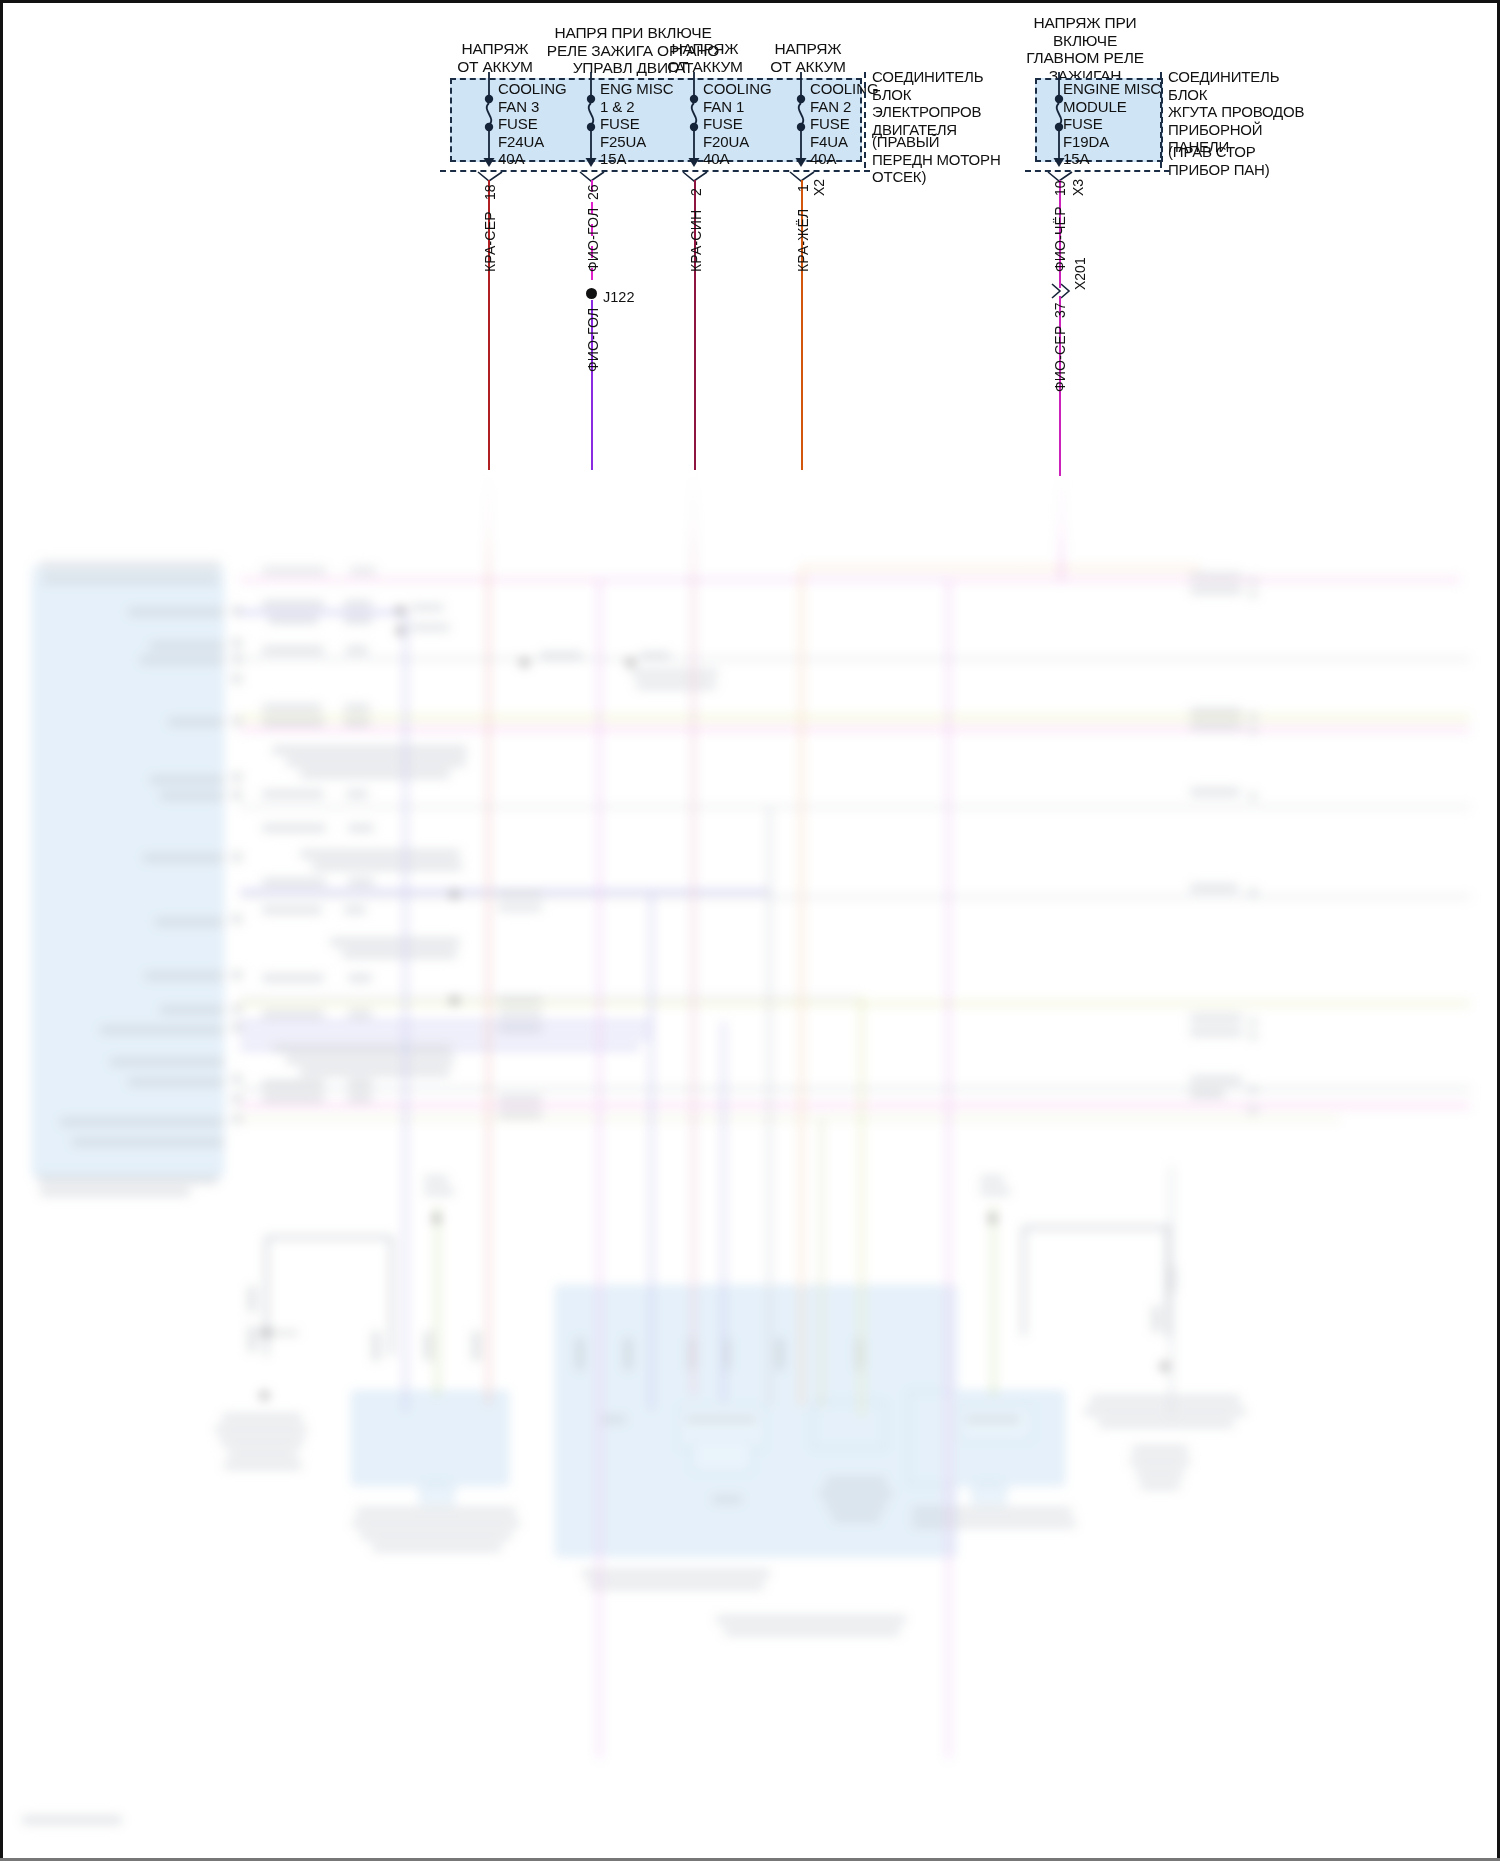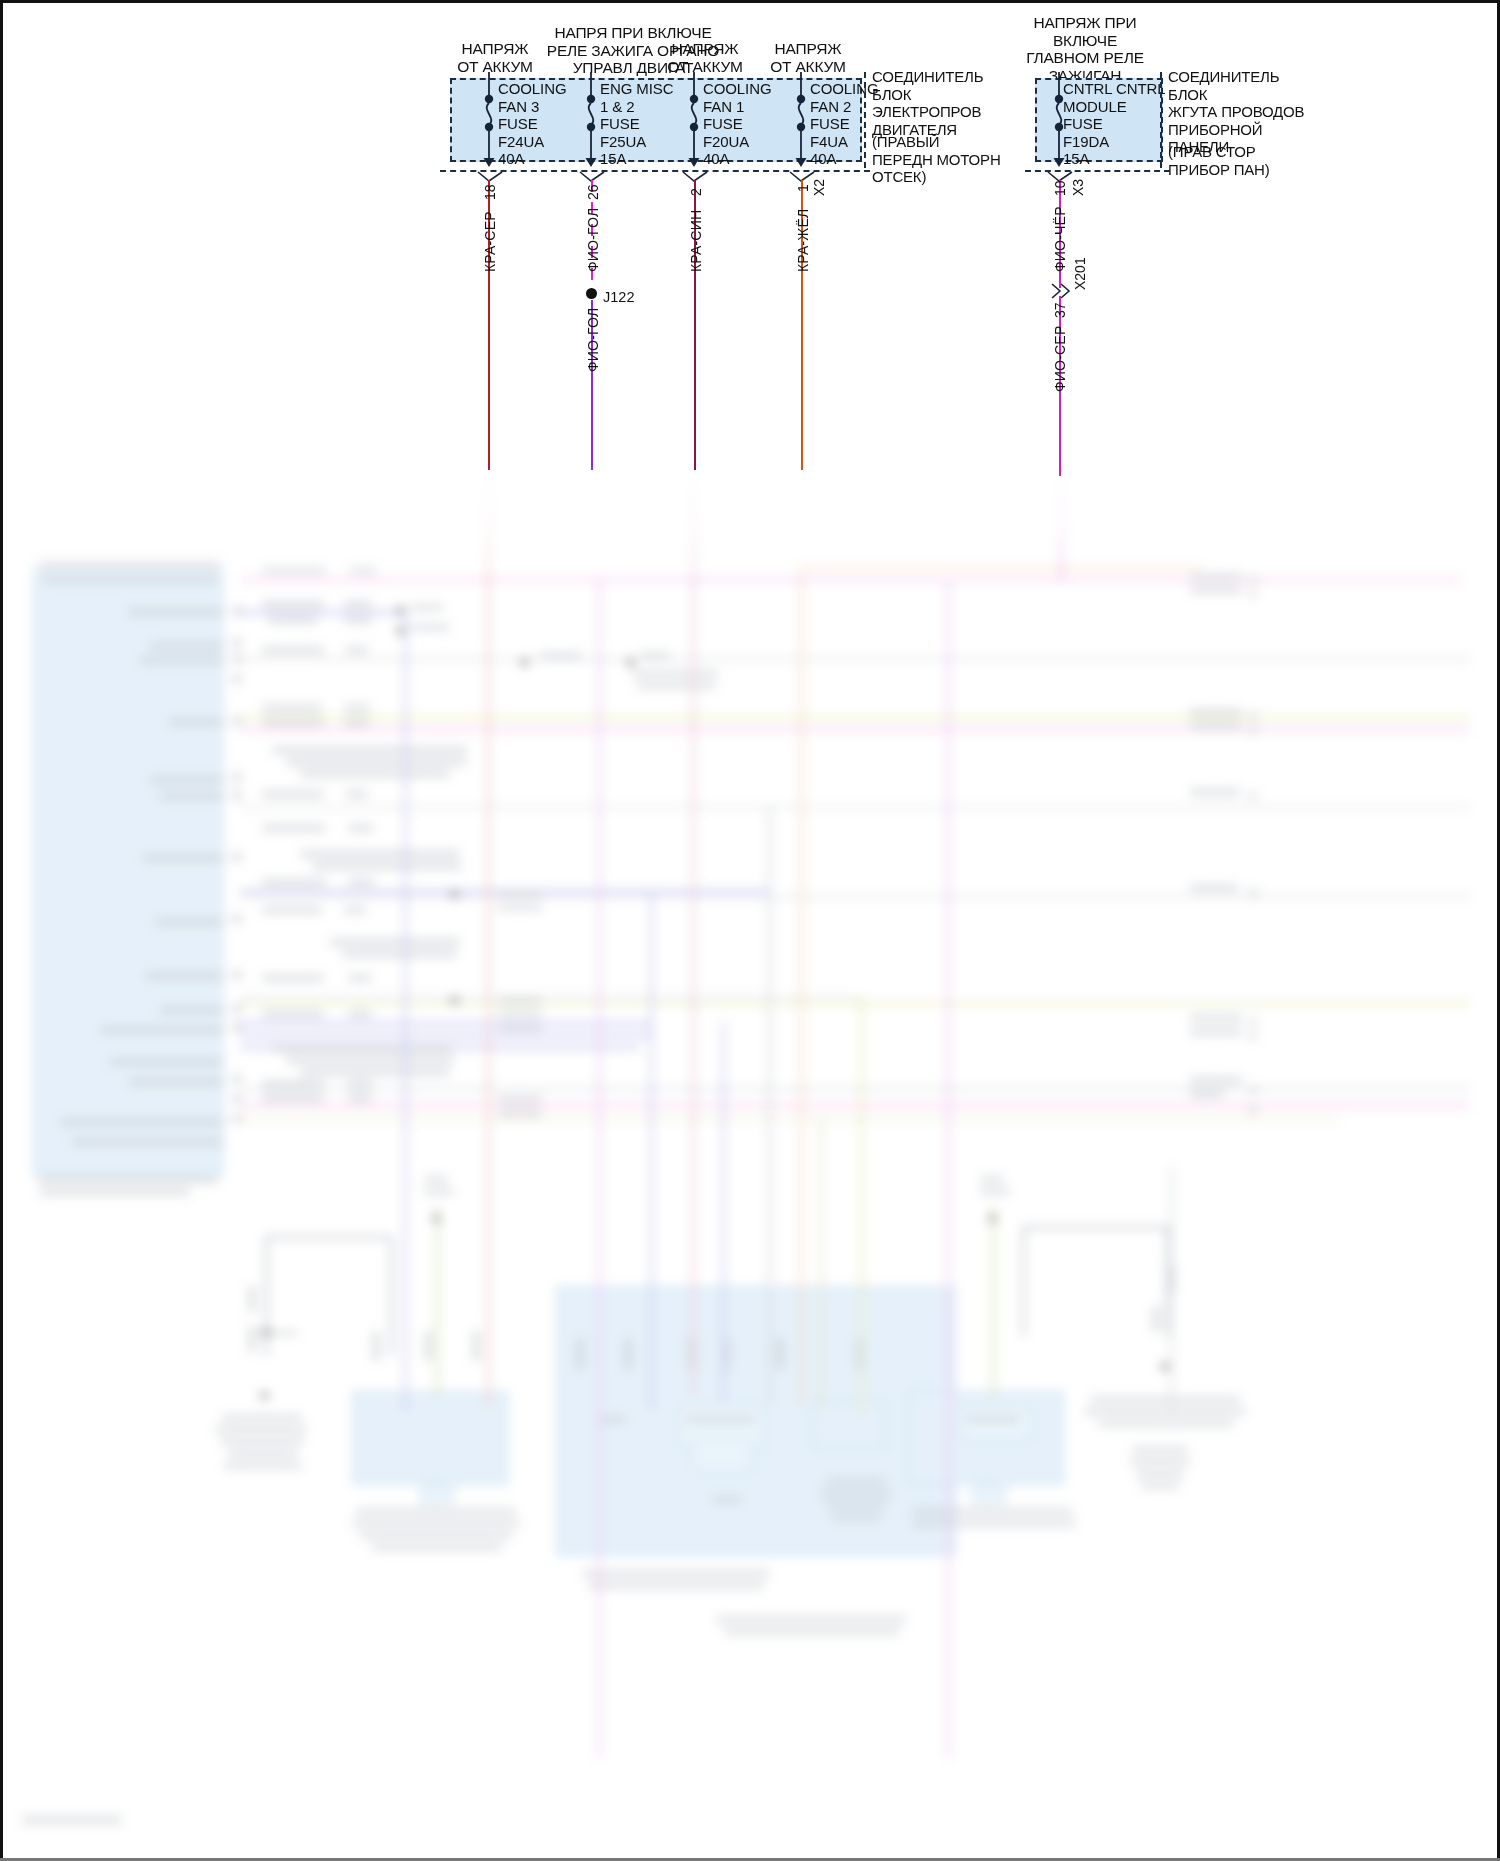--- a/index.html
+++ b/index.html
@@ -431,21 +431,21 @@
 БЛОК
 ЭЛЕКТРОПРОВ
 ДВИГАТЕЛЯ</div>
     <div class="blk-label" style="left:872px;top:133px;">(ПРАВЫЙ
 ПЕРЕДН МОТОРН
 ОТСЕК)</div>
 
     <div style="position:absolute;left:864px;top:72px;width:2px;height:96px;border-left:2px dashed #1b2d45;"></div>
 
     <div class="fusebox" style="left:1035px;top:78px;width:128px;height:84px;"></div>
-    <div class="fuse-label" style="left:1063px;top:80px;">CNTRL CNTRL
+    <div class="fuse-label" style="left:1063px;top:80px;">ENGINE MISC
 MODULE
 FUSE
 F19DA
 15A</div>
     <div class="blk-label" style="left:1168px;top:68px;">СОЕДИНИТЕЛЬ
 БЛОК
 ЖГУТА ПРОВОДОВ
 ПРИБОРНОЙ
 ПАНЕЛИ</div>
     <div class="blk-label" style="left:1168px;top:143px;">(ПРАВ СТОР

